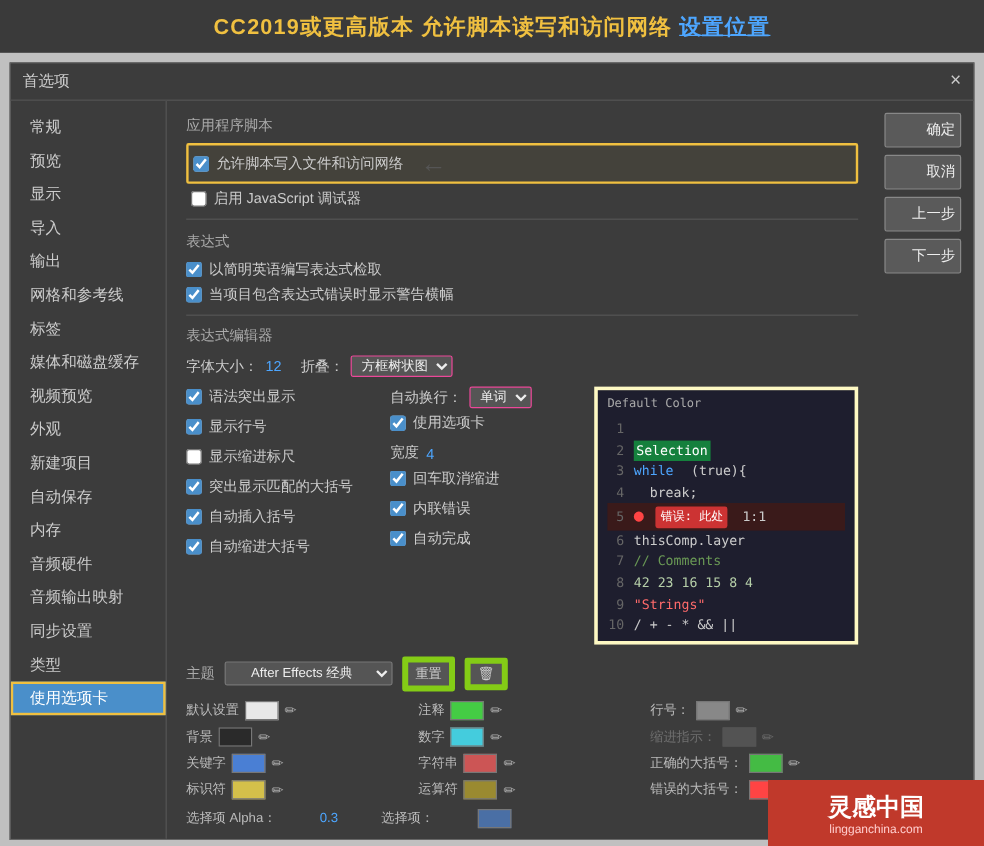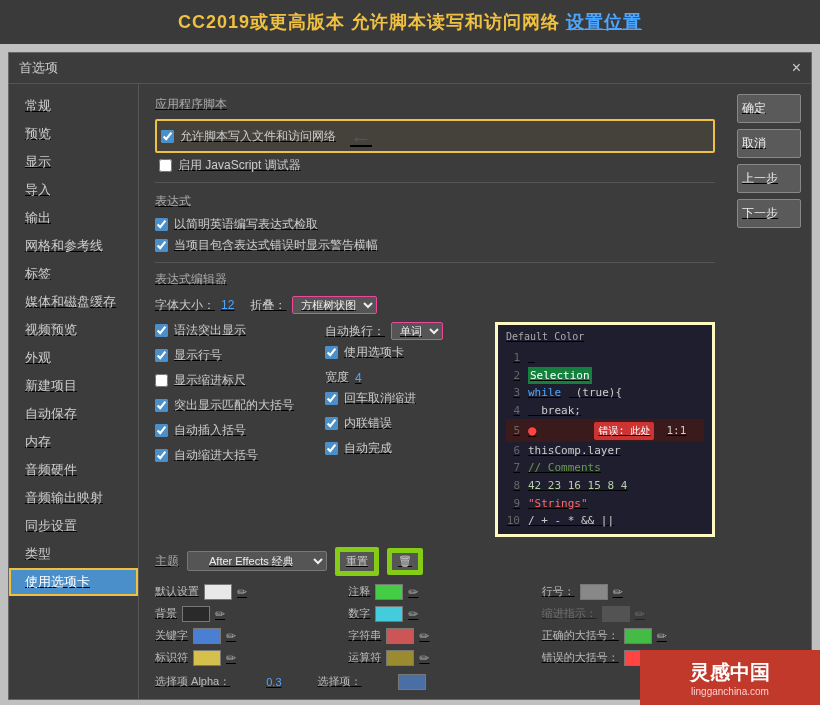--- a/index.html
+++ b/index.html
@@ -63,21 +63,20 @@
       background: none;
       border: none;
       line-height: 1;
     }
 
     
     .dialog-body {
       display: flex;
       flex: 1;
       overflow: hidden;
-      text-decoration: underline;
     }
 
     
     .sidebar {
       width: 130px;
       background: #3c3c3c;
       border-right: 1px solid #555;
       padding: 8px 0;
       flex-shrink: 0;
     }
@@ -113,21 +112,21 @@
       flex-shrink: 0;
     }
     .action-btn {
       background: #5a5a5a;
       border: 1px solid #888;
       color: #eee;
       padding: 5px 4px;
       font-size: 12px;
       cursor: pointer;
       border-radius: 2px;
-      text-align: left;
+      text-align: right;
       width: 64px;
     }
 
     
     .section-label {
       color: #aaa;
       font-size: 12px;
       margin-bottom: 6px;
       margin-top: 10px;
     }
@@ -241,21 +240,20 @@
       color: #ff4444;
       margin-right: 2px;
       font-size: 14px;
     }
     .error-tooltip {
       background: #cc3333;
       color: #fff;
       font-size: 10px;
       padding: 1px 4px;
       border-radius: 2px;
-      margin-left: 48px;
     }
 
     
     .theme-bar {
       display: flex;
       align-items: center;
       gap: 8px;
       margin-top: 10px;
       margin-bottom: 8px;
     }

